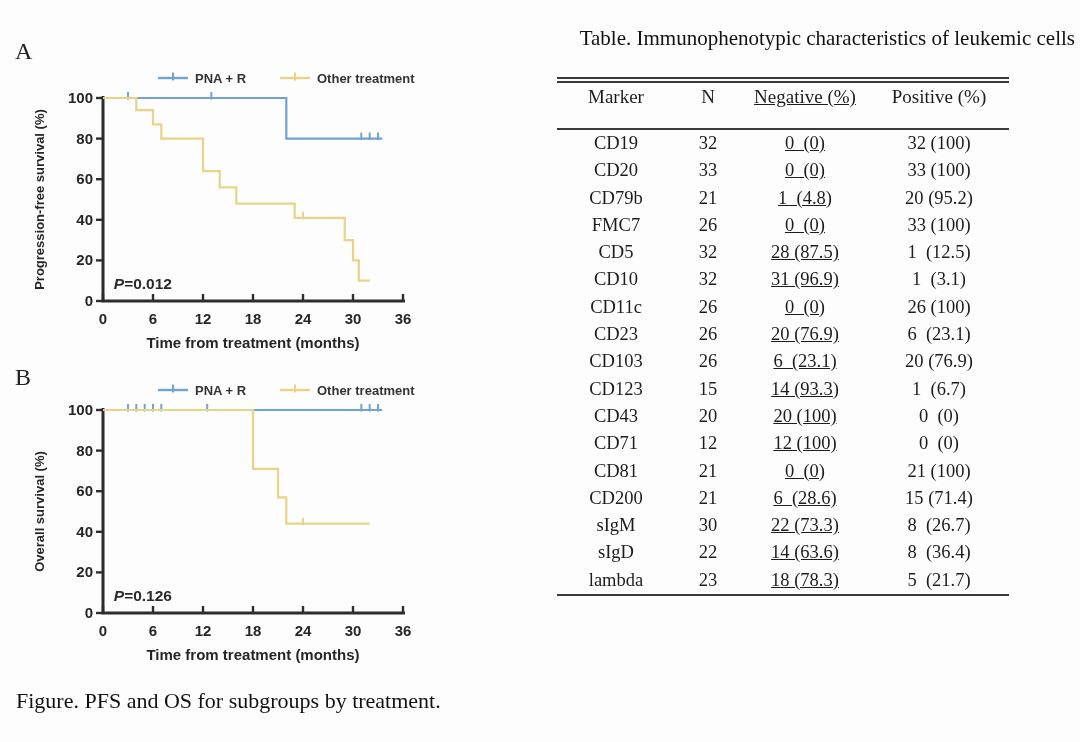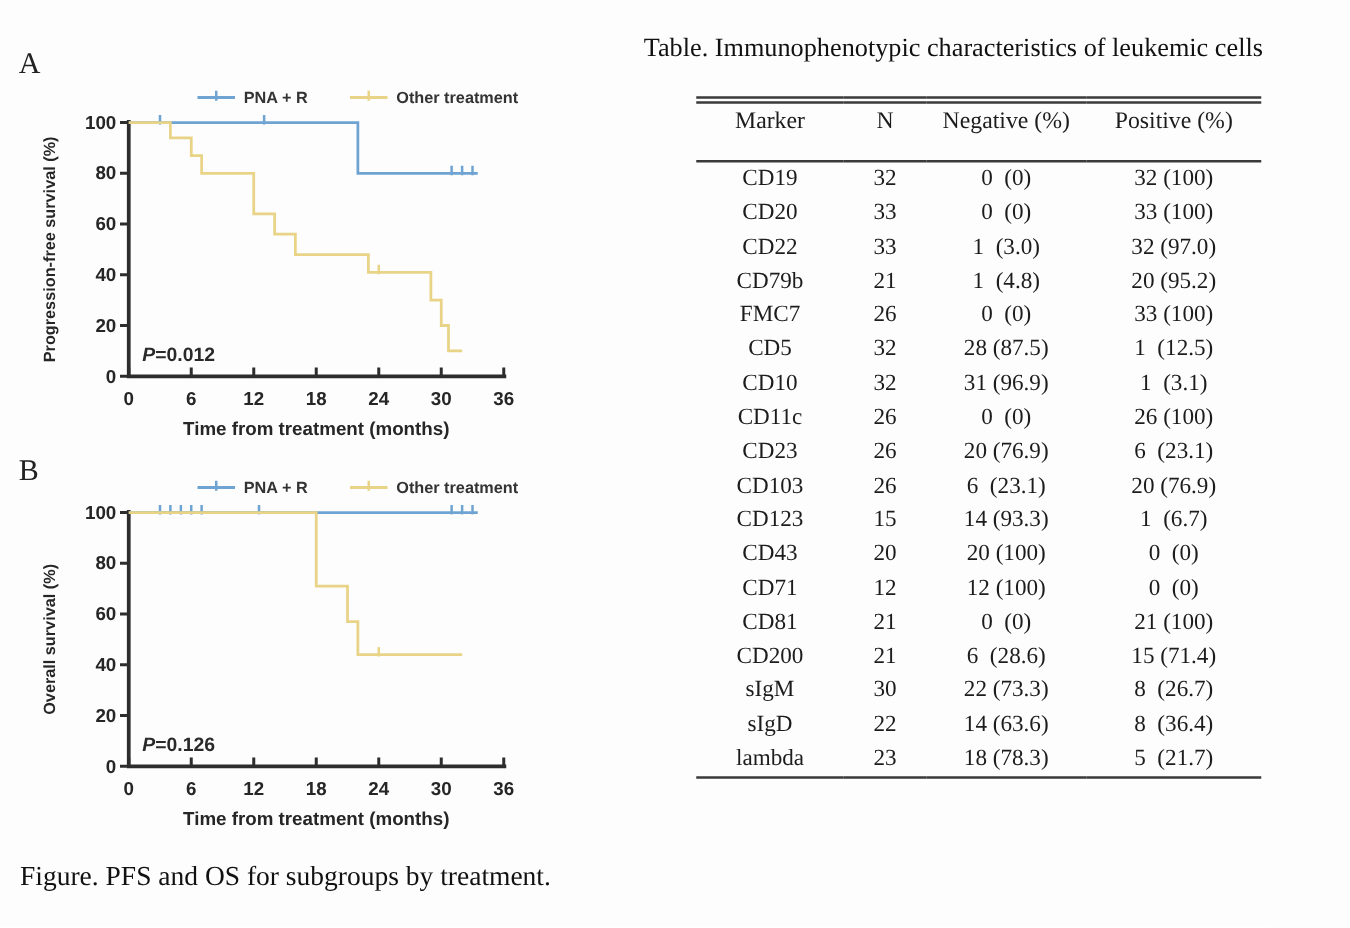--- a/index.html
+++ b/index.html
@@ -19,30 +19,30 @@
   
   .ctick{font:700 15px "Liberation Sans",sans-serif;fill:#262626;}
   .caxt {font:700 15px "Liberation Sans",sans-serif;fill:#262626;}
   .cyl  {font:700 13px "Liberation Sans",sans-serif;fill:#262626;}
   .clg  {font:700 13px "Liberation Sans",sans-serif;fill:#333;}
   .cpv  {font:700 15.5px "Liberation Sans",sans-serif;fill:#2a2a2a;}
   .cpi  {font-style:italic;}
 
   
   .table-col{position:absolute;left:505px;top:20px;width:570px;}
-  .table-title{margin:6px 0 16px 10px;font:400 21px "Liberation Serif",serif;color:#111;font-weight:400;}
+  .table-title{margin:6px 0 16px 10px;font:400 21px "Liberation Serif",serif;color:#111;font-weight:400;text-align:right;}
   .pheno-table{margin:26px 0 0 52px;width:452px;border-collapse:collapse;
         border-top:6px double #3a3a3a;border-bottom:2px solid #3a3a3a;}
   .pheno-table th{font:400 19px "Liberation Serif",serif;padding:3px 0 20px 0;
         border-bottom:2px solid #3a3a3a;text-align:center;font-weight:400;}
   .pheno-table td{font:400 18.5px "Liberation Serif",serif;text-align:center;
         padding:0;line-height:27.3px;white-space:pre;}
   .pheno-table th:nth-child(1),.pheno-table td:nth-child(1){width:118px;}
   .pheno-table th:nth-child(2),.pheno-table td:nth-child(2){width:66px;}
-  .pheno-table th:nth-child(3),.pheno-table td:nth-child(3){width:128px;}
+  .pheno-table th:nth-child(3),.pheno-table td:nth-child(3){width:128px;text-decoration:underline;}
   .pheno-table th:nth-child(4),.pheno-table td:nth-child(4){width:140px;}
 </style>
 </head>
 <body>
 
 <div class="page">
 
   <section>
     <div class="panel-label pos-a">A</div>
     <div class="chart pos-chart-a"><svg width="460" height="300" viewBox="0 0 460 300">
@@ -193,26 +193,20 @@
             <td>0  (0)</td>
             <td>32 (100)</td>
           </tr>
           <tr>
             <td>CD20</td>
             <td>33</td>
             <td>0  (0)</td>
             <td>33 (100)</td>
           </tr>
           <tr>
-            <td>CD22</td>
-            <td>33</td>
-            <td>1  (3.0)</td>
-            <td>32 (97.0)</td>
-          </tr>
-          <tr>
             <td>CD79b</td>
             <td>21</td>
             <td>1  (4.8)</td>
             <td>20 (95.2)</td>
           </tr>
           <tr>
             <td>FMC7</td>
             <td>26</td>
             <td>0  (0)</td>
             <td>33 (100)</td>

